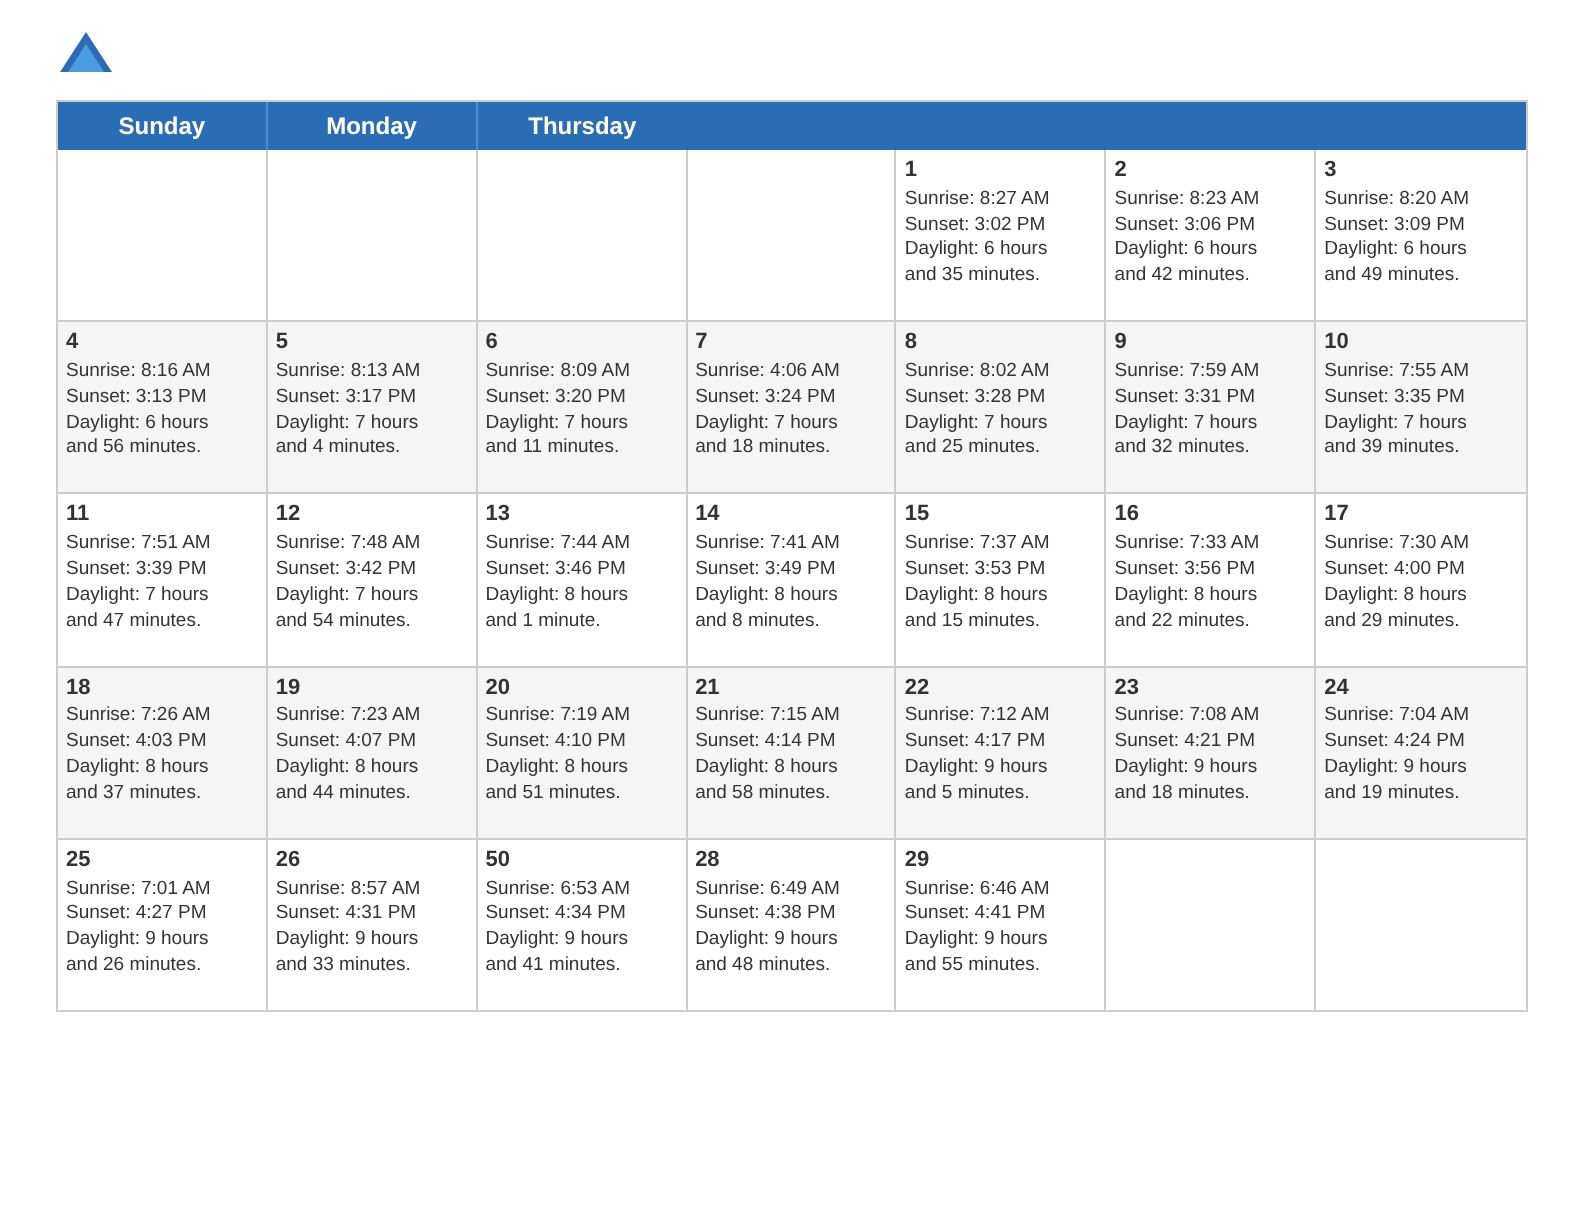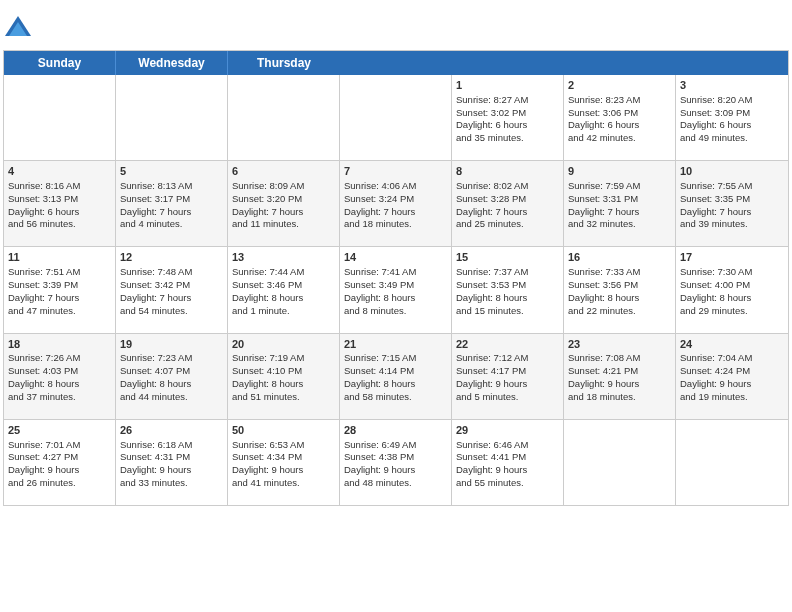--- a/index.html
+++ b/index.html
@@ -6,21 +6,21 @@
     body {
       font-family: Arial, sans-serif;
       background: #fff;
       width: 792px;
       height: 612px;
       overflow: hidden;
     }
     .page {
       width: 792px;
       height: 516px;
-      padding: 10px 3px;
+      padding: 10px 28px;
       display: flex;
       flex-direction: column;
     }
     .header {
       display: flex;
       justify-content: space-between;
       align-items: flex-start;
       margin-bottom: 6px;
     }
     .logo {
@@ -130,21 +130,21 @@
       </div>
     </div>
     <div class="title-block">
       <div class="main-title"></div>
       <div class="subtitle"></div>
     </div>
   </div>
   <div class="calendar">
     <div class="cal-header-row">
     <div class="cal-header-cell">Sunday</div>
-        <div class="cal-header-cell">Wednesday</div>
+        <div class="cal-header-cell">Monday</div>
         <div class="cal-header-cell">Thursday</div>
       </div>
     <div class="cal-body">
     <div class="cal-row">
           <div class="cal-cell"></div>
           <div class="cal-cell"></div>
           <div class="cal-cell"></div>
           <div class="cal-cell"></div>
           <div class="cal-cell">
             <span class="day-num">1</span>
@@ -324,21 +324,21 @@
         <div class="cal-row">
           <div class="cal-cell">
             <span class="day-num">25</span>
             <div>Sunrise: 7:01 AM</div>
             <div>Sunset: 4:27 PM</div>
             <div>Daylight: 9 hours</div>
             <div>and 26 minutes.</div>
           </div>
           <div class="cal-cell">
             <span class="day-num">26</span>
-            <div>Sunrise: 6:18 AM</div>
+            <div>Sunrise: 8:57 AM</div>
             <div>Sunset: 4:31 PM</div>
             <div>Daylight: 9 hours</div>
             <div>and 33 minutes.</div>
           </div>
           <div class="cal-cell">
             <span class="day-num">50</span>
             <div>Sunrise: 6:53 AM</div>
             <div>Sunset: 4:34 PM</div>
             <div>Daylight: 9 hours</div>
             <div>and 41 minutes.</div>

